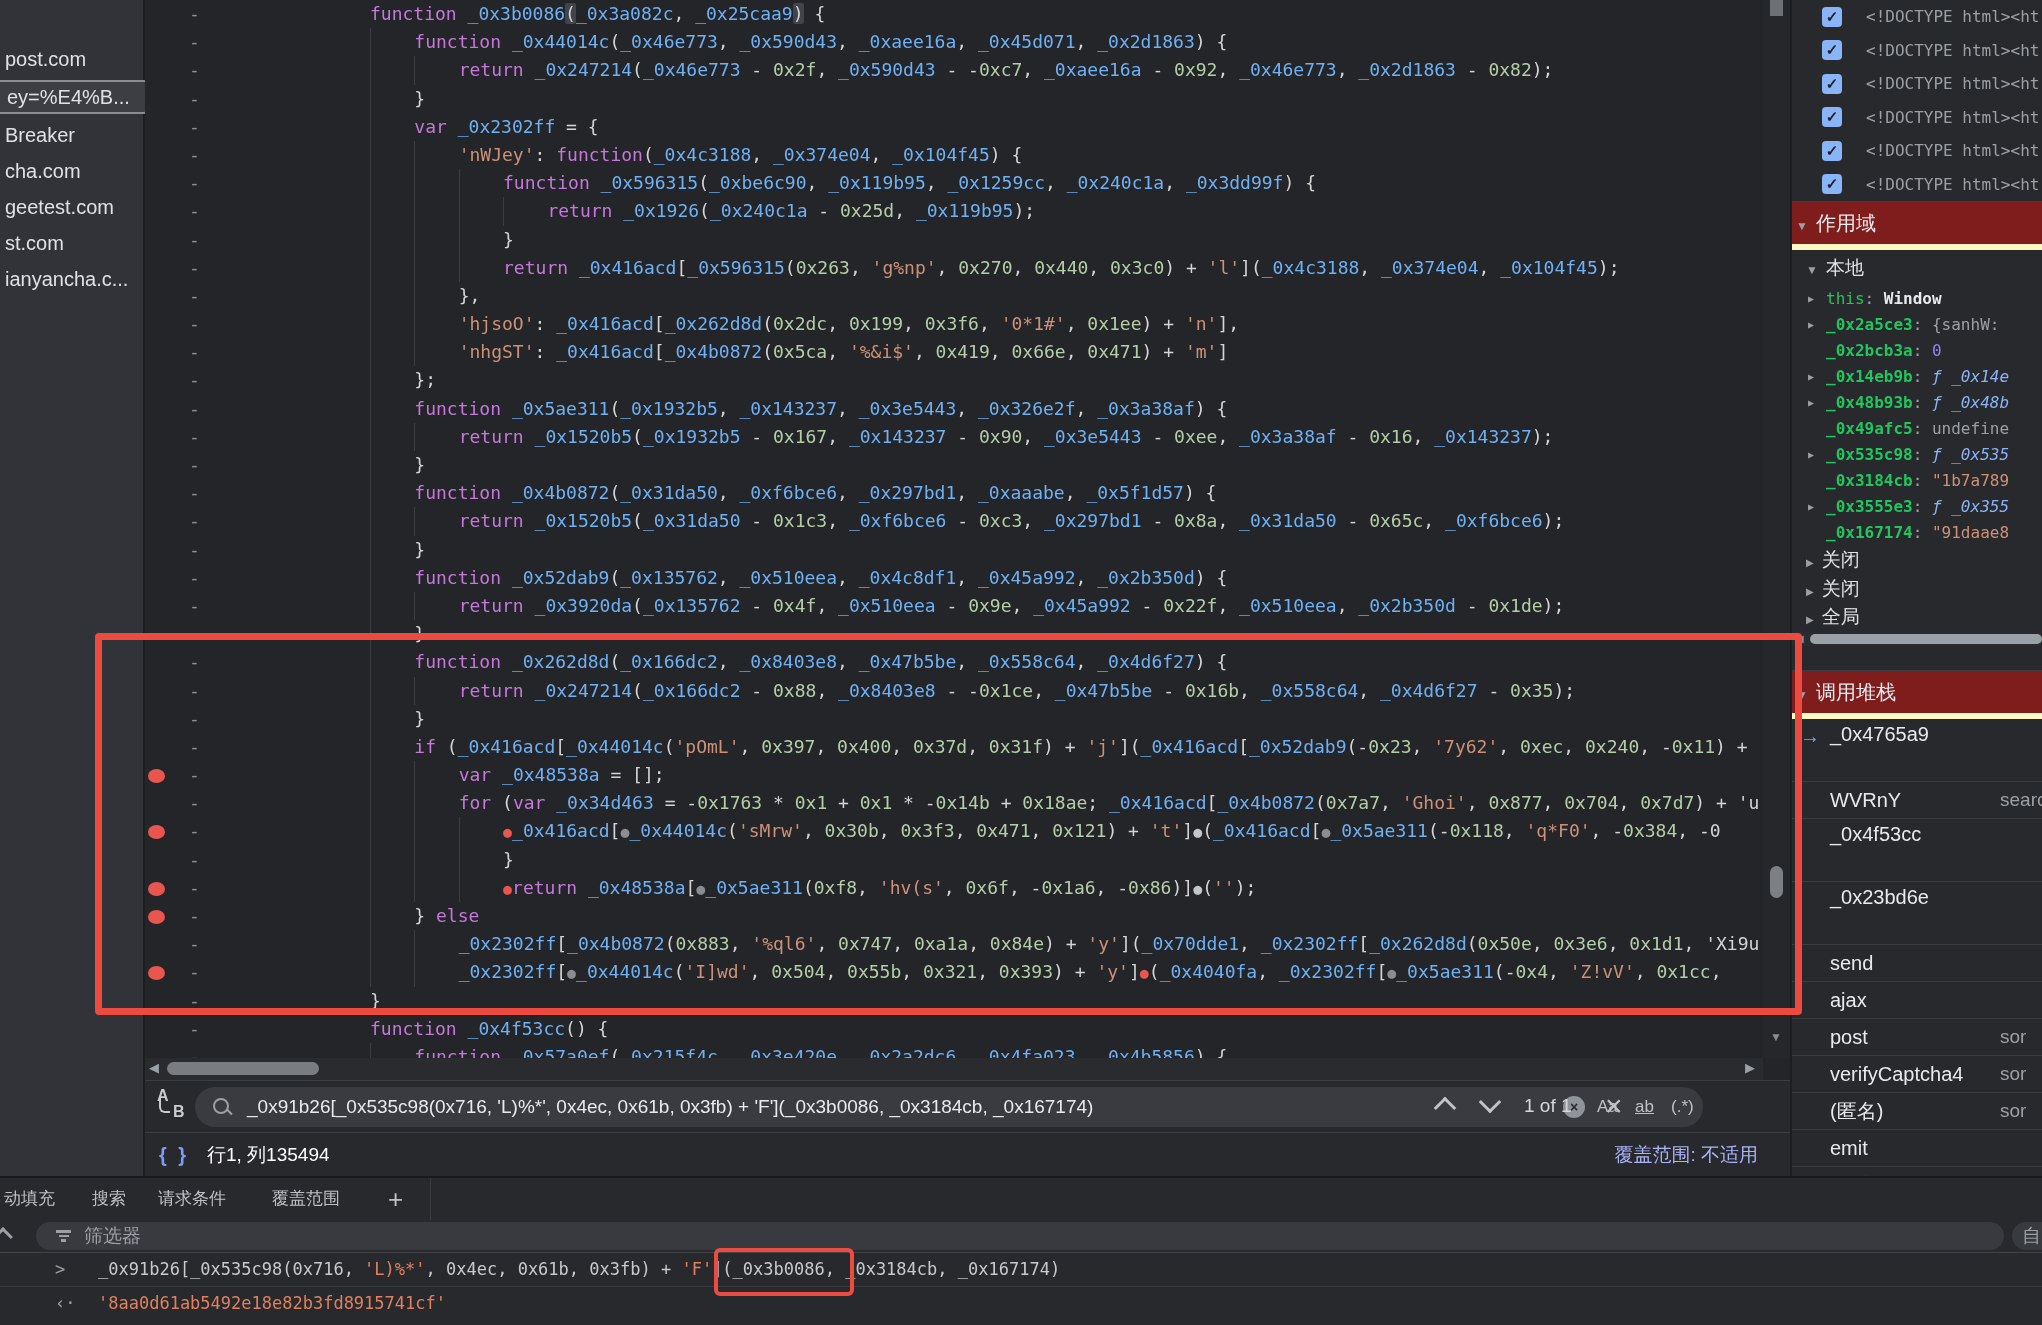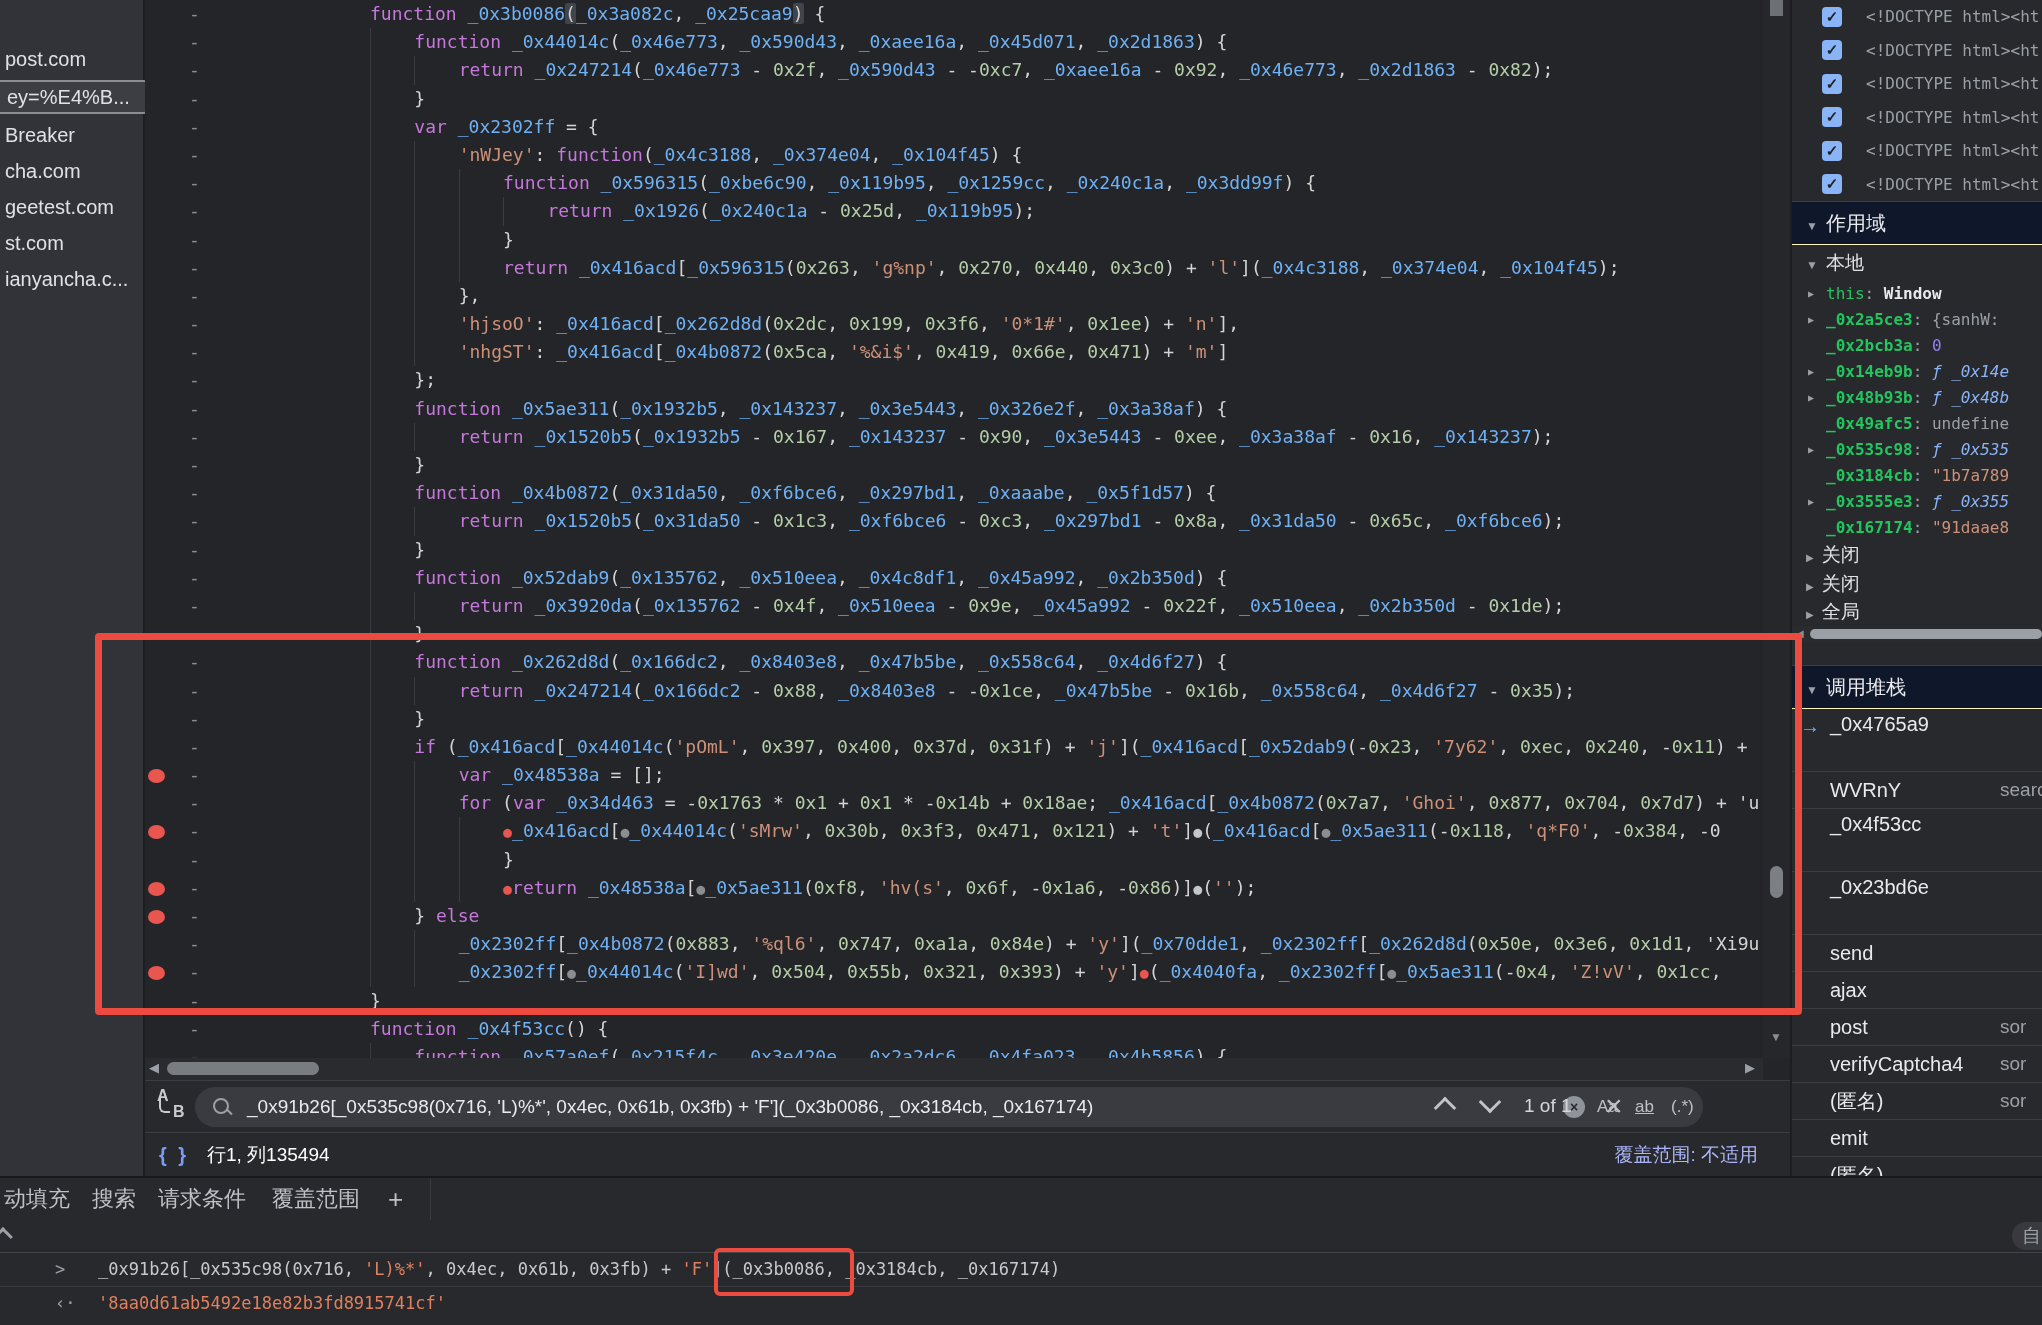--- a/index.html
+++ b/index.html
@@ -52,22 +52,22 @@
   #statusrow{left:145px;top:1132px;width:1645px;height:44px;background:#28292c;border-top:1px solid #3b3d42}
   #ppicon{position:absolute;left:14px;top:0;line-height:44px;color:#7c9cf8;font-size:20px;font-weight:bold;letter-spacing:3px}
   #posmsg{position:absolute;left:62px;top:0;line-height:44px;color:#ffffff;font-size:19px}
   #covmsg{position:absolute;right:32px;top:0;line-height:44px;color:#aab4f7;font-size:19px}
   
   #rightpanel{left:1792px;top:0;width:250px;height:1176px;background:#28292c;overflow:hidden}
   .ckrow{height:33.5px;display:flex;align-items:center;padding-left:30px}
   .ckbox{width:20px;height:20px;border-radius:4px;background:#8ab4f8;color:#202124;font-size:15px;font-weight:bold;
          text-align:center;line-height:20px;flex:0 0 auto}
   .cklabel{margin-left:24px;font-family:"DejaVu Sans Mono",monospace;font-size:16px;color:#9aa0a6;white-space:nowrap}
-  .sechdr{height:42px;line-height:42px;background:#0f172a;border-top:1px solid #3b3d42;border-bottom:1px solid #fef9c3;
-          color:#e8eaed;font-size:20px;padding-left:14px}
+  .sechdr{height:42px;line-height:42px;background:#7f1d1d;border-top:1px solid #3b3d42;border-bottom:6px solid #fef9c3;
+          color:#e8eaed;font-size:20px;padding-left:4px}
   .tri{color:#9aa0a6;font-size:12px;margin-right:8px}
   .localrow{height:36px;line-height:36px;color:#dfe1e5;font-size:19px;padding-left:14px}
   .scoperow{height:26px;line-height:26px;padding-left:34px;font-family:"DejaVu Sans Mono",monospace;font-size:16px;
             white-space:nowrap;position:relative}
   .scoperow .exp{position:absolute;left:16px;color:#9aa0a6;font-size:10px}
   .sname{color:#22c55e;font-weight:bold}.sname.dim{color:#22c55e;font-weight:normal}
   .scolon{color:#9aa0a6}
   .v-plain{color:#e8eaed;font-weight:bold}.v-obj{color:#9aa0a6}.v-num{color:#9980f2}
   .v-fn{color:#8ab4f8;font-style:italic}.v-str{color:#ce9178}.v-undef{color:#9aa0a6}
   .closurerow{height:28.5px;line-height:28.5px;color:#dfe1e5;font-size:19px;padding-left:14px}
@@ -80,21 +80,21 @@
   .frame .floc{color:#9aa0a6;font-size:19px;white-space:nowrap;overflow:hidden}
   .frame.two{height:62px}.frame.two .fname{padding-top:4px}
   .frame.two .floc{padding-left:133px;line-height:26px}
   .frame.one{height:36px;display:flex;align-items:center}
   .frame.one .fname{line-height:36px;flex:1 1 auto}
   .frame.one .floc{flex:0 0 auto;width:42px}
   .curarrow{position:absolute;left:8px;top:6px;color:#6cb0f5;font-size:20px;font-weight:bold}
   
   #drawer{left:0;top:1176px;width:2042px;height:149px;background:#28292c;border-top:2px solid #18191b}
   #tabsrow{position:absolute;left:0;top:0;width:100%;height:42px}
-  .dtab{position:absolute;top:0;line-height:42px;font-size:22px;color:#bdc1c6;white-space:nowrap}
+  .dtab{position:absolute;top:0;line-height:42px;font-size:17px;color:#bdc1c6;white-space:nowrap}
   #tabdiv{position:absolute;left:430px;top:0;height:42px;border-left:1px solid #3a3b3f}
   #filterrow{position:absolute;left:0;top:42px;width:100%;height:32px;border-bottom:1px solid #44454a}
   #fchev{position:absolute;left:-4px;top:10px;width:11px;height:11px;border-left:3px solid #9aa0a6;border-top:3px solid #9aa0a6;transform:rotate(45deg)}
   #fpill{position:absolute;left:36px;top:2px;width:1968px;height:28px;border-radius:14px;background:#393a3f}
   .funnel{position:absolute;left:20px;top:8px}
   .funnel div{background:#9aa0a6;height:2.5px;margin-bottom:2px}
   .funnel .f1{width:15px}.funnel .f2{width:10px;margin-left:2.5px}.funnel .f3{width:5px;margin-left:5px}
   #fplaceholder{position:absolute;left:48px;top:0;line-height:28px;font-size:19px;color:#9aa0a6}
   #rpill{position:absolute;left:2012px;top:2px;width:80px;height:28px;border-radius:14px;background:#393a3f;
          color:#9aa0a6;font-size:19px;line-height:28px;padding-left:10px}
@@ -297,20 +297,28 @@
   <div id="tabsrow">
       <span class="dtab" style="left: 4px;">动填充</span>
       <span class="dtab" style="left: 92px;">搜索</span>
       <span class="dtab" style="left: 158px;">请求条件</span>
       <span class="dtab" style="left: 272px;">覆盖范围</span>
       <span class="dtab" style="left: 388px; font-size: 26px;">+</span>
     </div>
   <div id="tabdiv"></div>
   <div id="filterrow">
     <div id="fchev"></div>
+    <div id="fpill">
+      <div class="funnel">
+          <div class="f1"></div>
+          <div class="f2"></div>
+          <div class="f3"></div>
+        </div>
+      <span id="fplaceholder">筛选器</span>
+    </div>
     <div id="rpill">自</div>
   </div>
   <div class="conrow" id="conline1">
     <span class="prompt">&gt;</span>
     <span class="contxt" id="concmd">_0x91b26[_0x535c98(0x716, <span class="str">'L)%*'</span>, 0x4ec, 0x61b, 0x3fb) + <span class="str">'F'</span>](_0x3b0086, _0x3184cb, _0x167174)</span>
   </div>
   <div class="conrow" id="conline2">
     <span class="prompt">‹·</span>
     <span class="contxt">'8aa0d61ab5492e18e82b3fd8915741cf'</span>
   </div>

